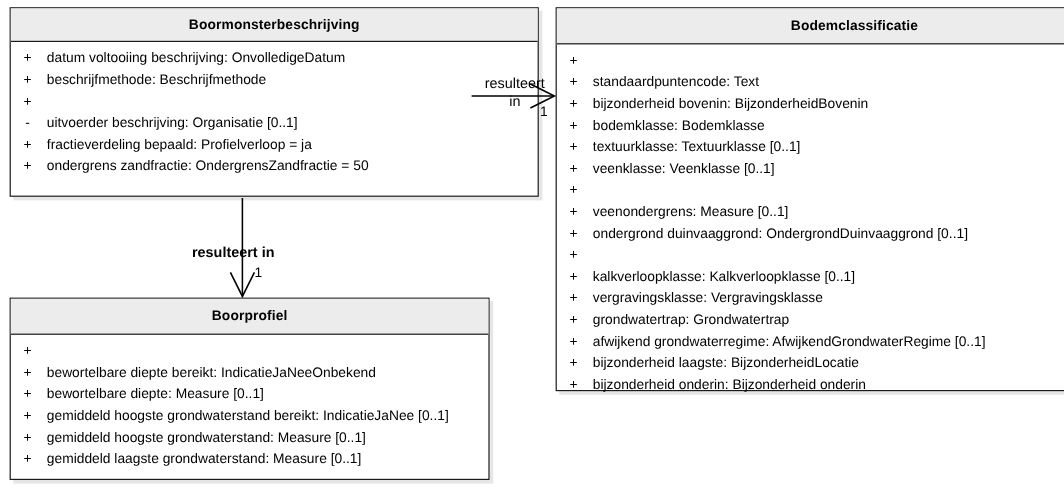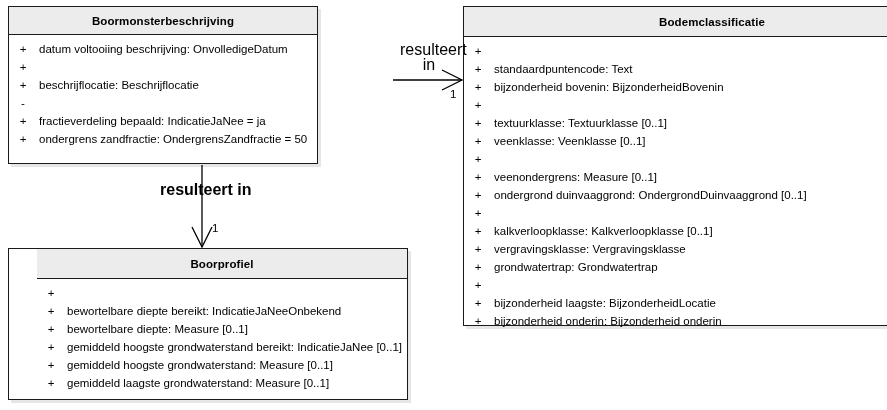--- a/index.html
+++ b/index.html
@@ -65,60 +65,62 @@
   .conn-layer {
     position: absolute;
     left: 0;
     top: 0;
     width: 887px;
     height: 410px;
     pointer-events: none;
   }
   .conn-label {
     position: absolute;
-    font-size: 16px;
+    font-size: 12px;
     color: #000000;
     background: transparent;
     white-space: nowrap;
     line-height: 14px;
+    margin-top: 20px;
   }
   .conn-mult {
     position: absolute;
     font-size: 11.5px;
     color: #000000;
     white-space: nowrap;
   }
   .label-2line {
     text-align: center;
     line-height: 15px;
   }
 </style>
 </head>
 <body>
 
-<div class="uml-class" id="cls-boormonsterbeschrijving" style="left:8px; top:6px; width:310px; height:158px;">
+<div class="uml-class" id="cls-boormonsterbeschrijving" style="left:8px; top:6px; width:441px; height:158px;">
   <div class="uml-header" style="height:28px;">Boormonsterbeschrijving</div>
   <div class="uml-body">
     <div class="attr-row">
       <span class="attr-vis">+</span>
       <span class="attr-text">datum voltooiing beschrijving: OnvolledigeDatum</span>
     </div>
     <div class="attr-row">
       <span class="attr-vis">+</span>
-    </div>
-    <div class="attr-row">
-      <span class="attr-vis">+</span>
-      <span class="attr-text">beschrijflocatie: Beschrijflocatie</span>
+      <span class="attr-text">beschrijfmethode: Beschrijfmethode</span>
+    </div>
+    <div class="attr-row">
+      <span class="attr-vis">+</span>
     </div>
     <div class="attr-row">
       <span class="attr-vis">-</span>
-    </div>
-    <div class="attr-row">
-      <span class="attr-vis">+</span>
-      <span class="attr-text">fractieverdeling bepaald: IndicatieJaNee = ja</span>
+      <span class="attr-text">uitvoerder beschrijving: Organisatie [0..1]</span>
+    </div>
+    <div class="attr-row">
+      <span class="attr-vis">+</span>
+      <span class="attr-text">fractieverdeling bepaald: Profielverloop = ja</span>
     </div>
     <div class="attr-row">
       <span class="attr-vis">+</span>
       <span class="attr-text">ondergrens zandfractie: OndergrensZandfractie = 50</span>
     </div>
   </div>
 </div>
 
 <div class="uml-class" id="cls-bodemclassificatie" style="left:463px; top:6px; width:498px; height:320px;">
   <div class="uml-header" style="height:30px;">Bodemclassificatie</div>
@@ -129,20 +131,21 @@
     <div class="attr-row">
       <span class="attr-vis">+</span>
       <span class="attr-text">standaardpuntencode: Text</span>
     </div>
     <div class="attr-row">
       <span class="attr-vis">+</span>
       <span class="attr-text">bijzonderheid bovenin: BijzonderheidBovenin</span>
     </div>
     <div class="attr-row">
       <span class="attr-vis">+</span>
+      <span class="attr-text">bodemklasse: Bodemklasse</span>
     </div>
     <div class="attr-row">
       <span class="attr-vis">+</span>
       <span class="attr-text">textuurklasse: Textuurklasse [0..1]</span>
     </div>
     <div class="attr-row">
       <span class="attr-vis">+</span>
       <span class="attr-text">veenklasse: Veenklasse [0..1]</span>
     </div>
     <div class="attr-row">
@@ -166,33 +169,34 @@
     <div class="attr-row">
       <span class="attr-vis">+</span>
       <span class="attr-text">vergravingsklasse: Vergravingsklasse</span>
     </div>
     <div class="attr-row">
       <span class="attr-vis">+</span>
       <span class="attr-text">grondwatertrap: Grondwatertrap</span>
     </div>
     <div class="attr-row">
       <span class="attr-vis">+</span>
+      <span class="attr-text">afwijkend grondwaterregime: AfwijkendGrondwaterRegime [0..1]</span>
     </div>
     <div class="attr-row">
       <span class="attr-vis">+</span>
       <span class="attr-text">bijzonderheid laagste: BijzonderheidLocatie</span>
     </div>
     <div class="attr-row">
       <span class="attr-vis">+</span>
       <span class="attr-text">bijzonderheid onderin: Bijzonderheid onderin</span>
     </div>
   </div>
 </div>
 
-<div class="uml-class" id="cls-boorprofiel" style="left:8px; top:248px; width:400px; height:152px;padding-left:28px;">
+<div class="uml-class" id="cls-boorprofiel" style="left:8px; top:248px; width:400px; height:152px;">
   <div class="uml-header" style="height:30px;">Boorprofiel</div>
   <div class="uml-body">
     <div class="attr-row">
       <span class="attr-vis">+</span>
     </div>
     <div class="attr-row">
       <span class="attr-vis">+</span>
       <span class="attr-text">bewortelbare diepte bereikt: IndicatieJaNeeOnbekend</span>
     </div>
     <div class="attr-row">

